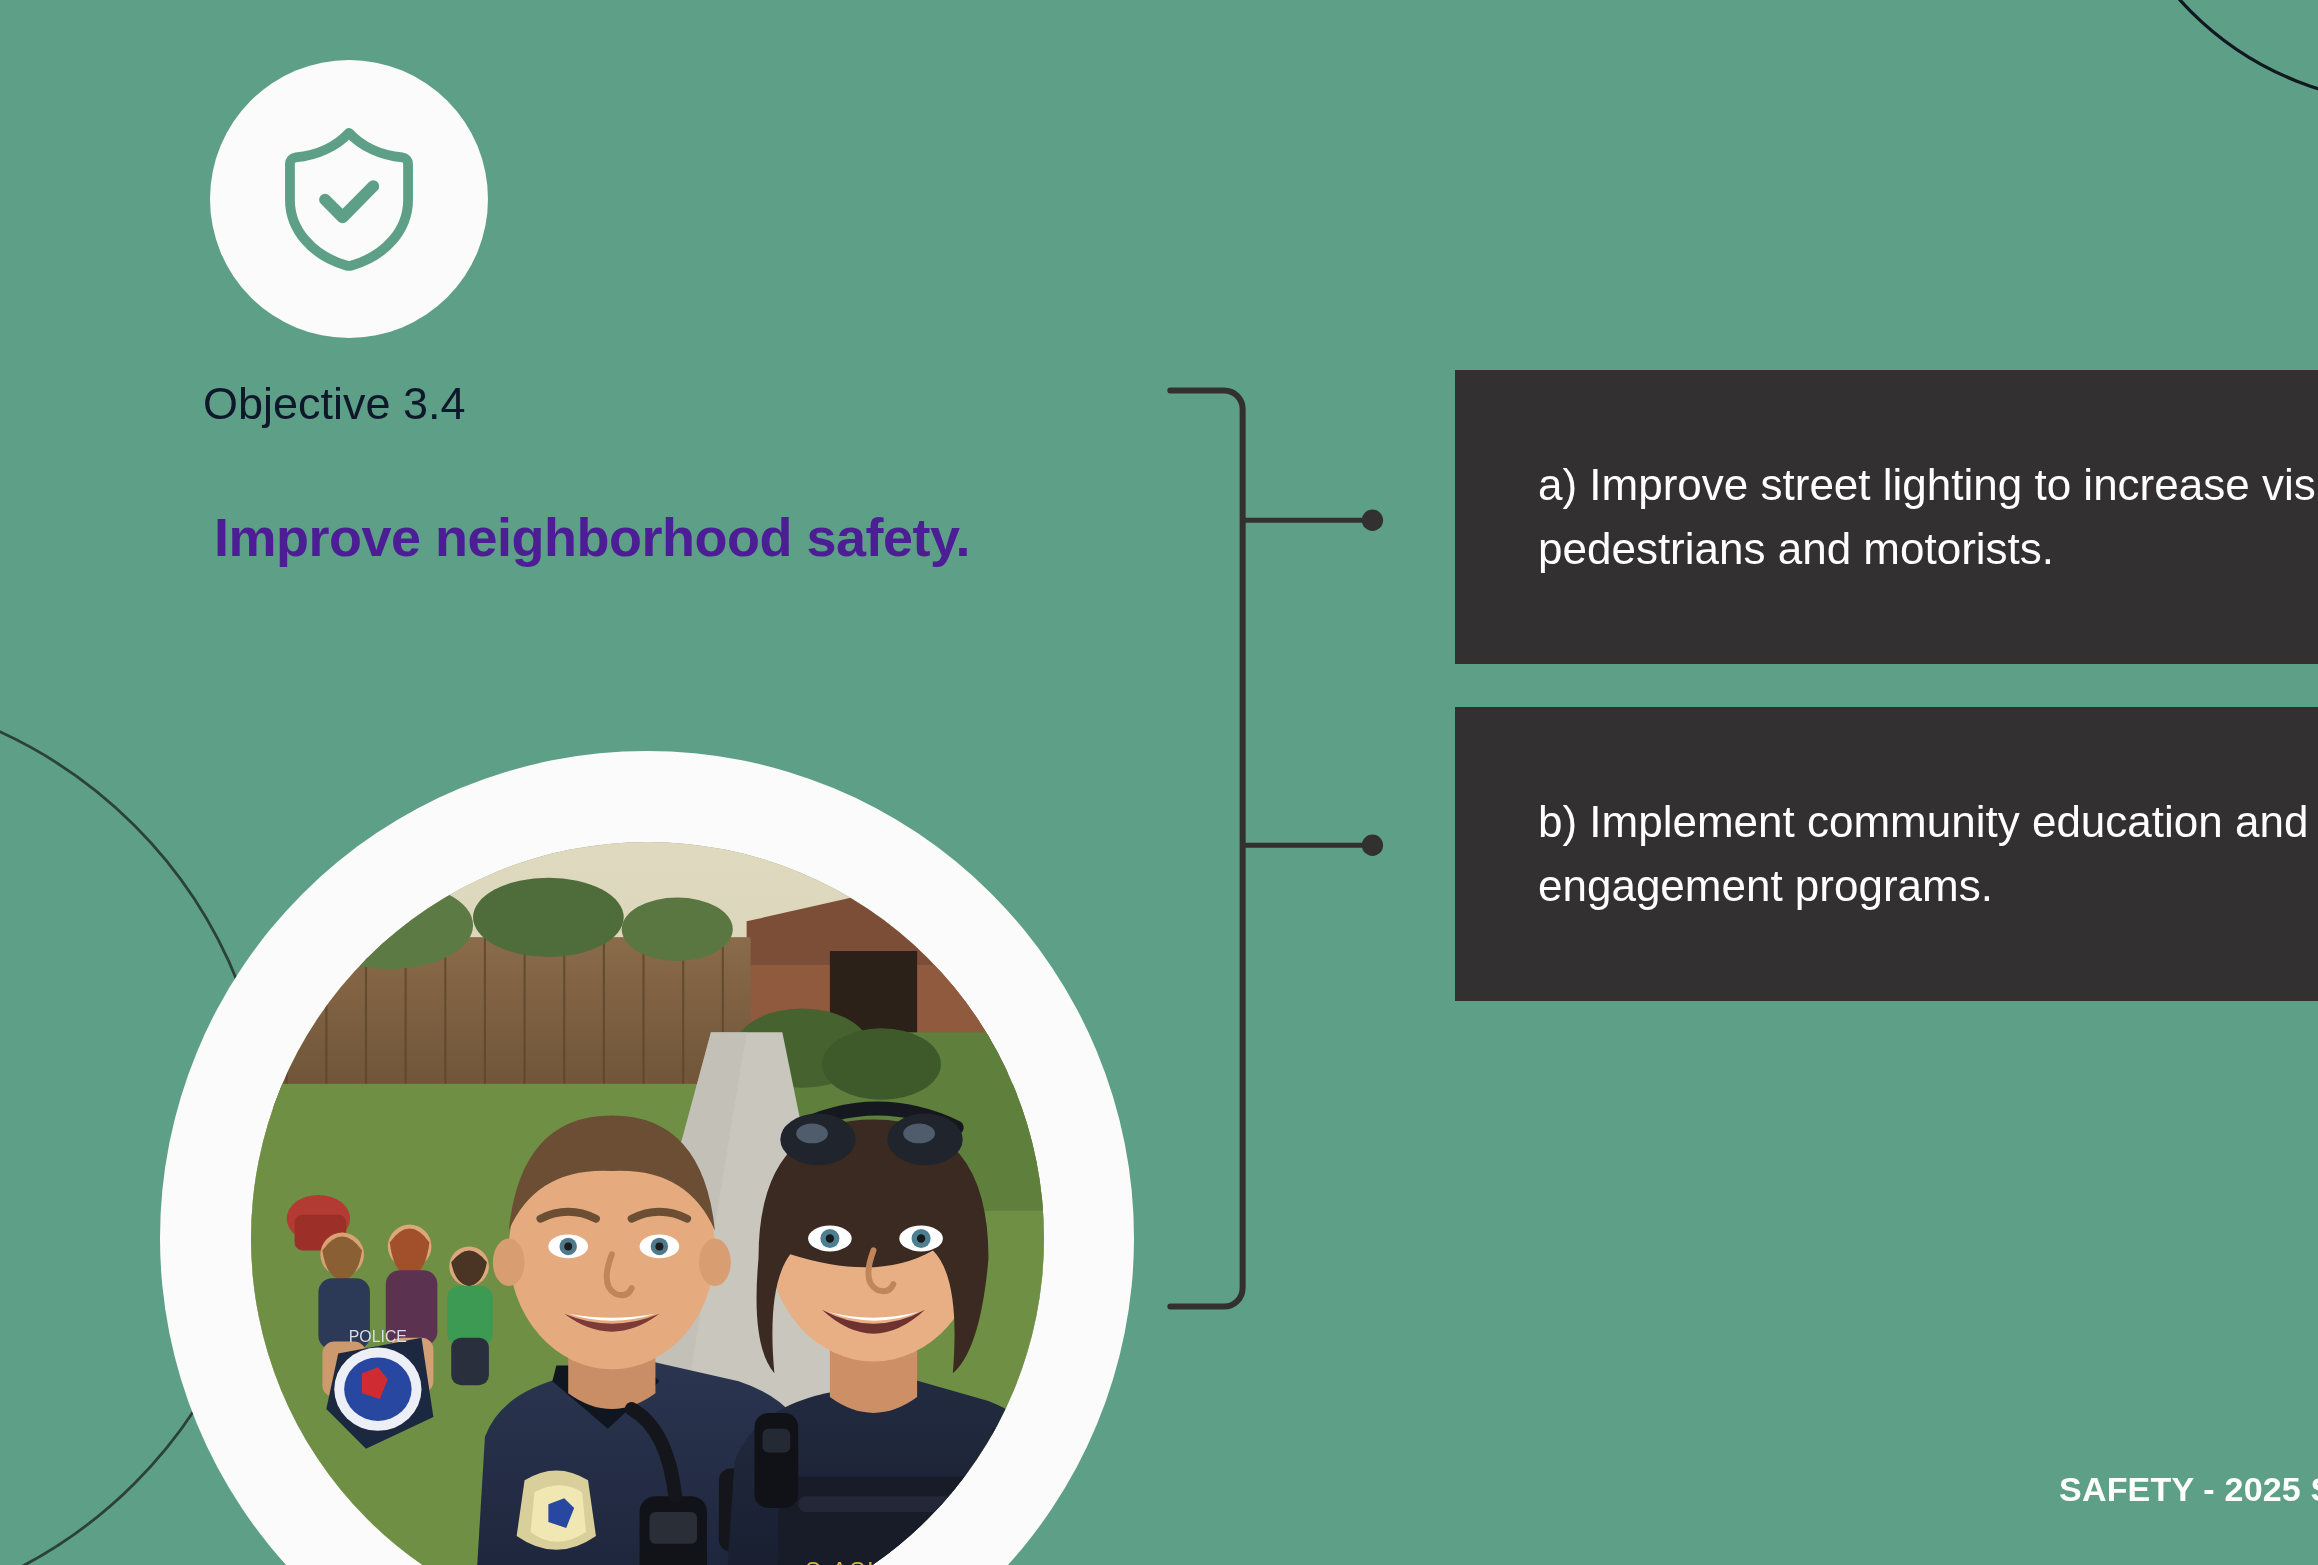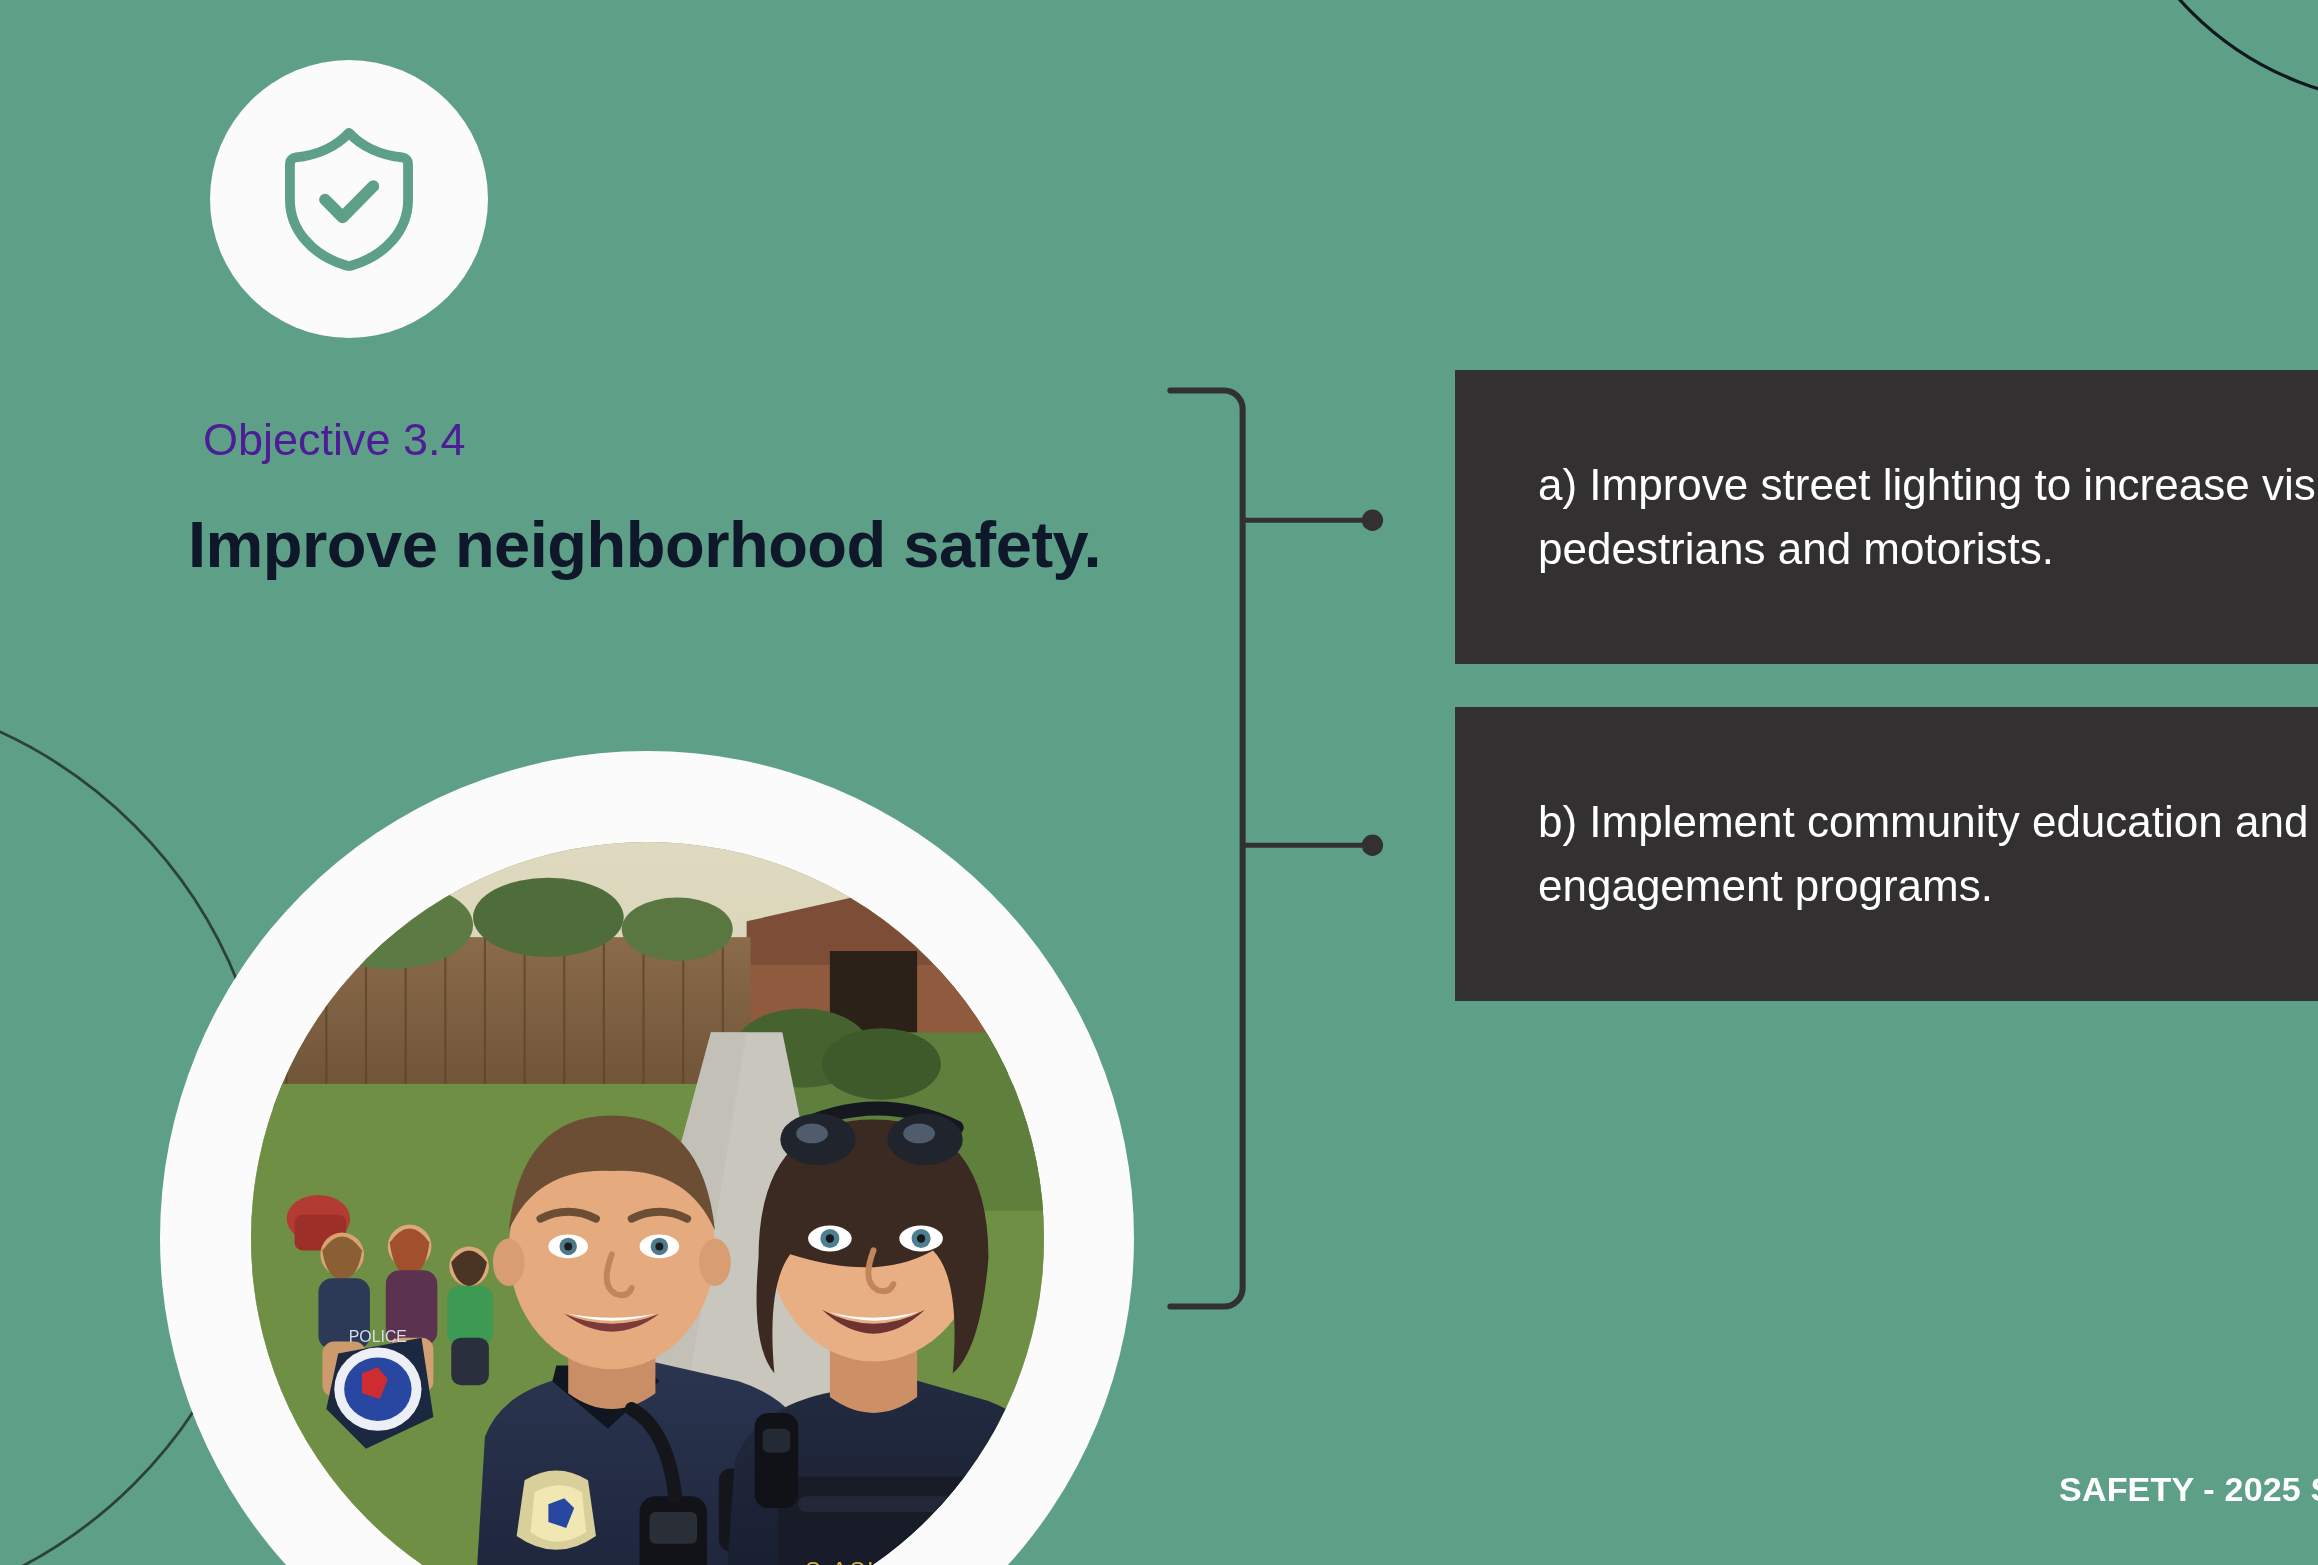--- a/index.html
+++ b/index.html
@@ -28,28 +28,27 @@
     width:278px; height:278px;
     border-radius:50%;
     background:#fbfbfb;
     display:flex; align-items:center; justify-content:center;
   }
   #shield-badge svg { width:162px; height:162px; display:block; }
 
   
   #objective-label {
     position:absolute; left:203px; top:377px;
-    font-size:45px; font-weight:400; color:#4c1d95;
+    font-size:45px; font-weight:400; color:#0f172a;
     letter-spacing:0px; line-height:1.2;
     white-space:nowrap;
-    margin-top:36px;
   }
   #objective-title {
-    position:absolute; left:188px; top:505px;
-    font-size:65px; font-weight:700; color:#0f172a;
+    position:absolute; left:214px; top:505px;
+    font-size:54px; font-weight:700; color:#4c1d95;
     line-height:1.22; letter-spacing:-0.5px;
     width:1020px;
   }
 
   
   #photo-ring {
     position:absolute; left:160px; top:751px;
     width:974px; height:974px;
     border-radius:50%;
     background:#fbfbfb;

